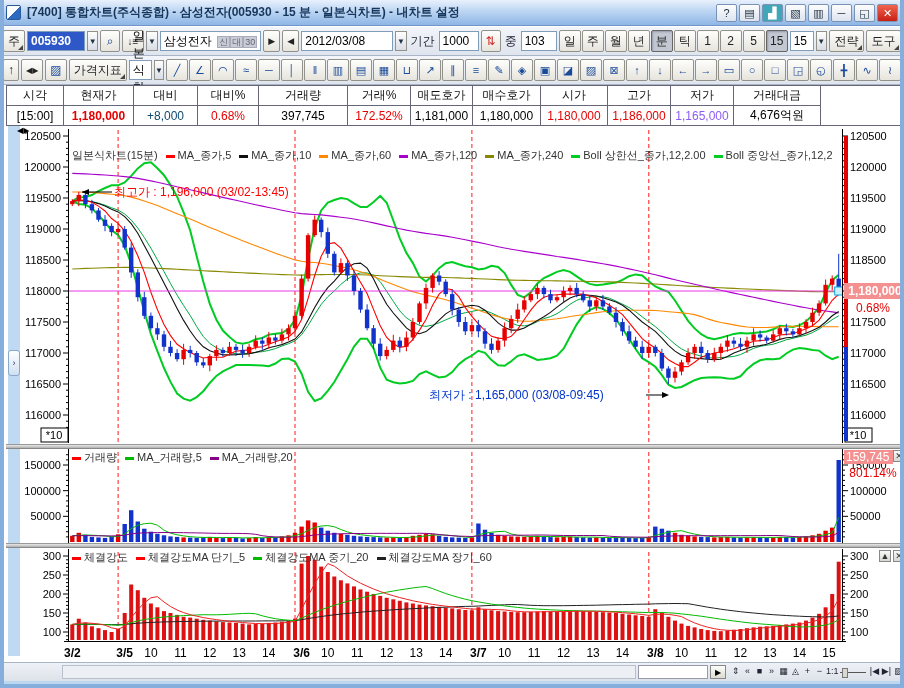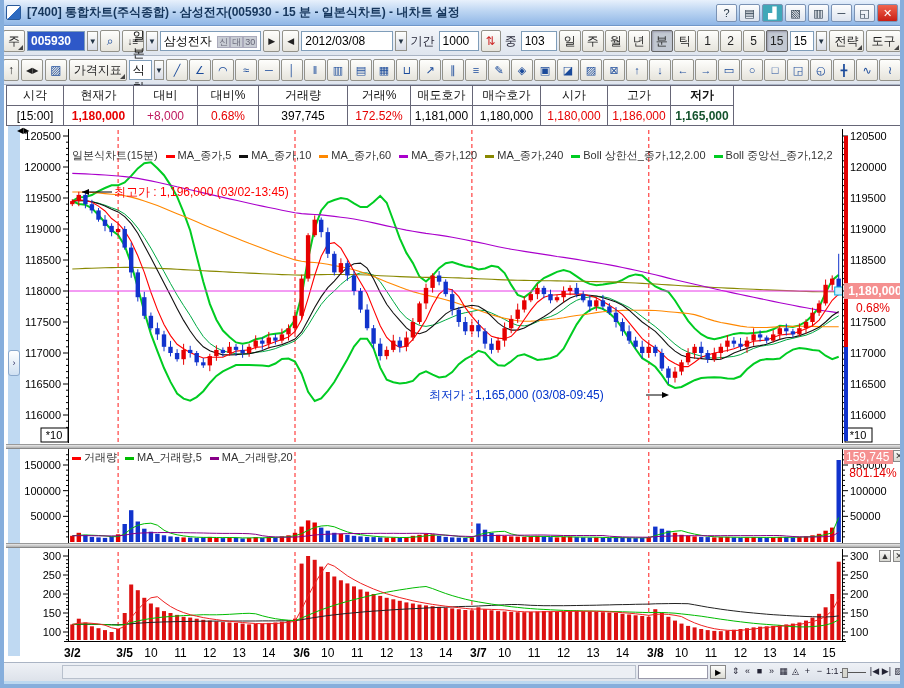--- a/index.html
+++ b/index.html
@@ -162,21 +162,21 @@
       <div class="qcol" style="width: 57px;">
         <div class="qh">시각</div>
         <div class="qv" style="color: rgb(0, 0, 0);">[15:00]</div>
       </div>
       <div class="qcol" style="width: 70px;">
         <div class="qh">현재가</div>
         <div class="qv" style="color: rgb(230, 0, 0); font-weight: bold;">1,180,000</div>
       </div>
       <div class="qcol" style="width: 64px;">
         <div class="qh">대비</div>
-        <div class="qv" style="color: #be185d;">+8,000</div>
+        <div class="qv" style="color: #0c4a6e;">+8,000</div>
       </div>
       <div class="qcol" style="width: 61px;">
         <div class="qh">대비%</div>
         <div class="qv" style="color: rgb(230, 0, 0);">0.68%</div>
       </div>
       <div class="qcol" style="width: 89px;">
         <div class="qh">거래량</div>
         <div class="qv" style="color: rgb(0, 0, 0);">397,745</div>
       </div>
       <div class="qcol" style="width: 63px;">
@@ -192,23 +192,27 @@
         <div class="qv" style="color: rgb(0, 0, 0);">1,180,000</div>
       </div>
       <div class="qcol" style="width: 67px;">
         <div class="qh">시가</div>
         <div class="qv" style="color: rgb(230, 0, 0);">1,180,000</div>
       </div>
       <div class="qcol" style="width: 63px;">
         <div class="qh">고가</div>
         <div class="qv" style="color: rgb(230, 0, 0);">1,186,000</div>
       </div>
-      <div class="qcol" style="width: 63px; font-weight: bold;">
+      <div class="qcol" style="width: 63px;">
         <div class="qh">저가</div>
-        <div class="qv" style="color: #14532d;">1,165,000</div>
+        <div class="qv" style="color: #8b5cf6;">1,165,000</div>
+      </div>
+      <div class="qcol" style="width: 87px;">
+        <div class="qh">거래대금</div>
+        <div class="qv" style="color: rgb(0, 0, 0);">4,676억원</div>
       </div>
       <div class="qcol"></div>
     </div>
 
   <svg id="chart-svg" width="904" height="688" viewBox="0 0 904 688">
       <rect x="4" y="126" width="896" height="536" fill="#ffffff"></rect>
       <rect x="4" y="126" width="12" height="530" fill="#BFD9F2"></rect>
       <defs>
         <clipPath id="clipP">
           <rect x="65" y="129" width="773" height="314"></rect>
@@ -994,20 +998,26 @@
       <span><span class="mk" style="background: rgb(170, 0, 204);"></span>MA_종가,120</span>
       <span><span class="mk" style="background: rgb(136, 136, 0);"></span>MA_종가,240</span>
       <span><span class="mk" style="background: rgb(0, 204, 34);"></span>Boll 상한선_종가,12,2.00</span>
       <span><span class="mk" style="background: rgb(0, 204, 34);"></span>Boll 중앙선_종가,12,2</span>
     </div>
   <div class="legend" id="legend-volume" style="left:68px;top:450px">
       <span><span class="mk" style="background: rgb(255, 0, 0);"></span>거래량</span>
       <span><span class="mk" style="background: rgb(0, 187, 0);"></span>MA_거래량,5</span>
       <span><span class="mk" style="background: rgb(136, 0, 136);"></span>MA_거래량,20</span>
     </div>
+  <div class="legend" id="legend-strength" style="left:68px;top:550px">
+      <span><span class="mk" style="background: rgb(255, 0, 0);"></span>체결강도</span>
+      <span><span class="mk" style="background: rgb(255, 0, 0);"></span>체결강도MA 단기_5</span>
+      <span><span class="mk" style="background: rgb(0, 187, 0);"></span>체결강도MA 중기_20</span>
+      <span><span class="mk" style="background: rgb(34, 34, 34);"></span>체결강도MA 장기_60</span>
+    </div>
 
   <div class="splitter" style="top:444px"></div>
   <div class="splitter" style="top:543px"></div>
 
   <div class="badge" id="badge-price">1,180,000</div>
   <div class="badge" id="badge-price-pct">0.68%</div>
   <div class="badge" id="badge-vol">159,745</div>
   <div class="badge" id="badge-vol-pct">801.14%</div>
 
   <div class="xbtn" style="left:889px;top:450px">✕</div>

